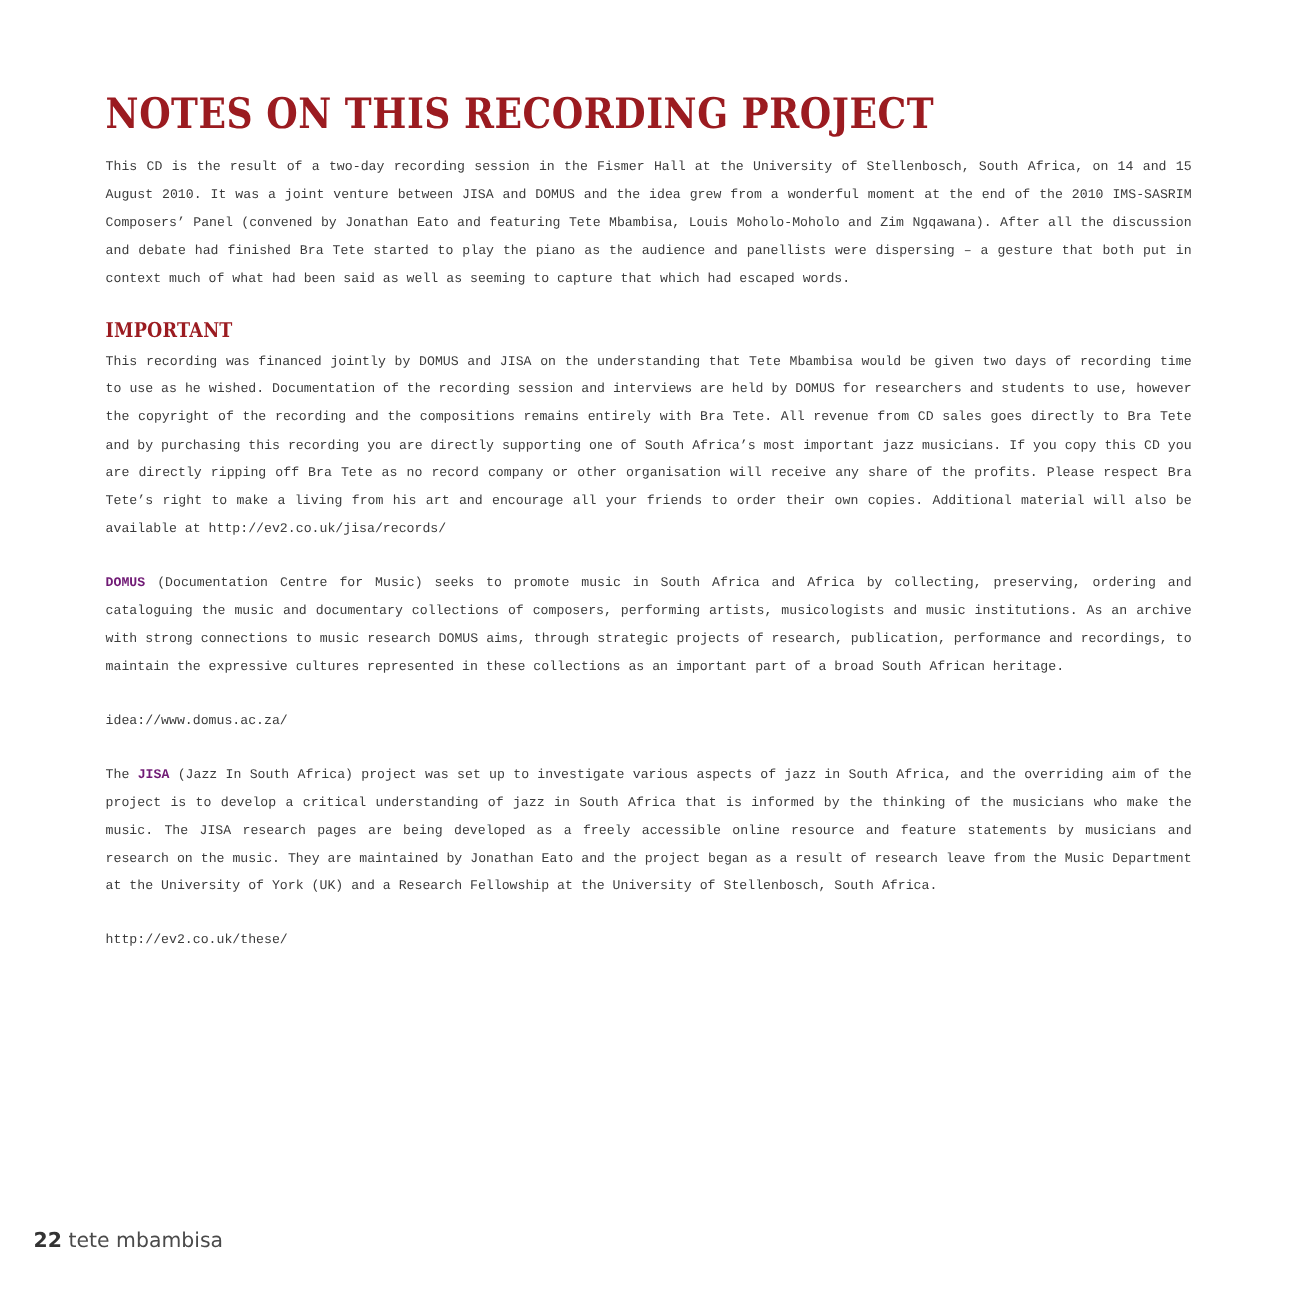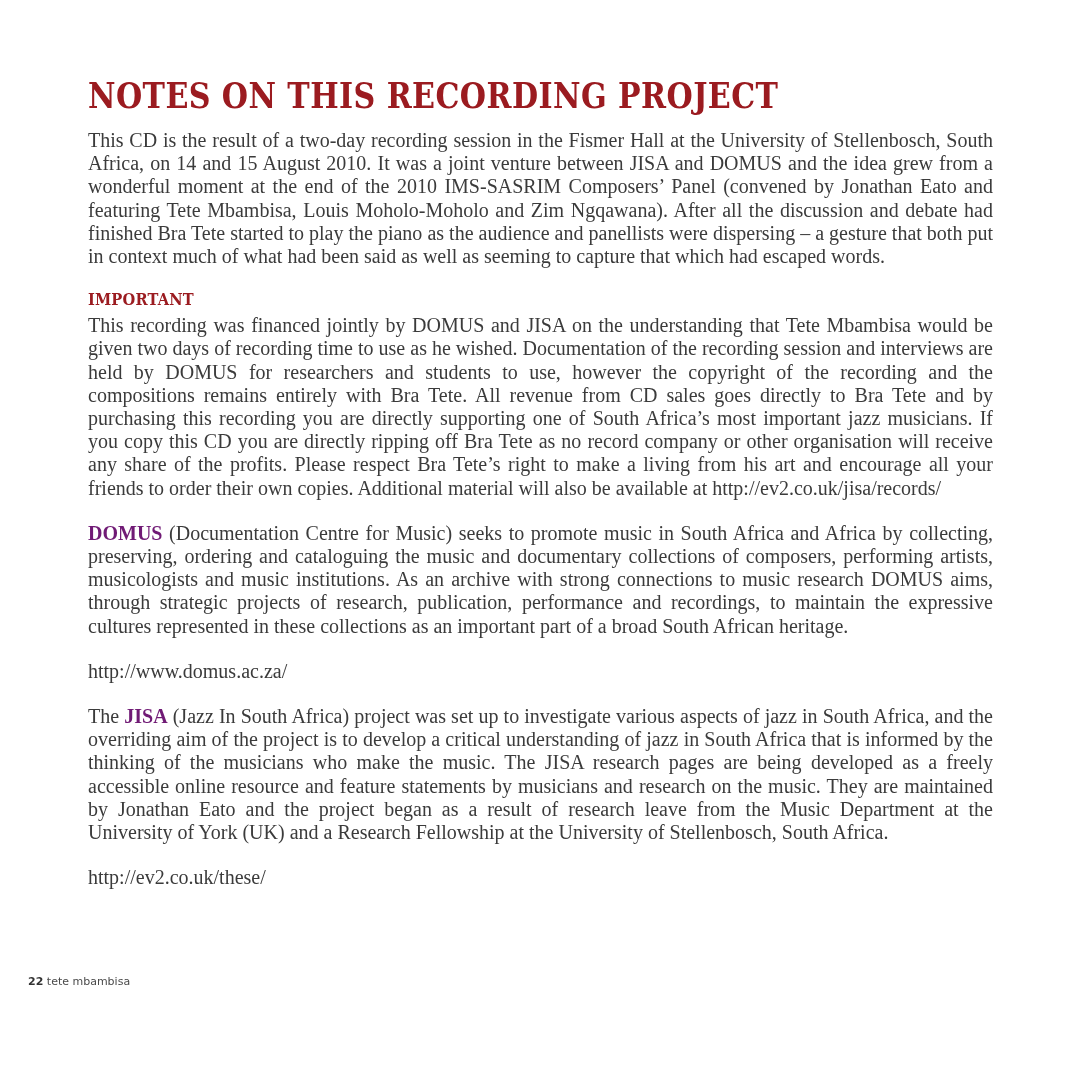--- a/index.html
+++ b/index.html
@@ -52,22 +52,22 @@
     letter-spacing: 0.2px;
     color: #9B1B20;
     margin: 0 0 6px 0;
     transform: scaleX(0.86);
     transform-origin: left center;
     white-space: nowrap;
   }
 
   
   .para {
-    font-family: Liberation Serif, serif;
-    font-size: 20px;
+    font-family: Liberation Mono, monospace;
+    font-size: 11px;
     line-height: 23.2px;
     color: #3b3b3b;
     text-align: justify;
     text-justify: inter-word;
     margin: 0;
     -webkit-hyphens: none;
     hyphens: none;
   }
 
   .para.nojustify {
@@ -79,23 +79,23 @@
     color: #701a75;
   }
 
   .gap-lg { height: 23px; }
   .gap-md { height: 22px; }
 
   
   .footer {
     position: absolute;
     left: 28px;
-    top: 972px;
+    top: 1024px;
     font-family: "DejaVu Sans", sans-serif;
-    font-size: 11px;
+    font-size: 17px;
     line-height: 20px;
     color: #4a4a4a;
     white-space: nowrap;
     text-align: right;
   }
   .footer .pagenum {
     font-weight: 700;
     color: #333333;
   }
   .footer .pagelabel {
@@ -119,21 +119,21 @@
     <h2 class="section-heading">IMPORTANT</h2>
 
     <p class="para">This recording was financed jointly by DOMUS and JISA on the understanding that Tete Mbambisa would be given two days of recording time to use as he wished. Documentation of the recording session and interviews are held by DOMUS for researchers and students to use, however the copyright of the recording and the compositions remains entirely with Bra Tete. All revenue from CD sales goes directly to Bra Tete and by purchasing this recording you are directly supporting one of South Africa’s most important jazz musicians. If you copy this CD you are directly ripping off Bra Tete as no record company or other organisation will receive any share of the profits. Please respect Bra Tete’s right to make a living from his art and encourage all your friends to order their own copies. Additional material will also be available at http://ev2.co.uk/jisa/records/</p>
 
     <div class="gap-md"></div>
 
     <p class="para"><b>DOMUS</b><span> (Documentation Centre for Music) seeks to promote music in South Africa and Africa by collecting, preserving, ordering and cataloguing the music and documentary collections of composers, performing artists, musicologists and music institutions. As an archive with strong connections to music research DOMUS aims, through strategic projects of research, publication, performance and recordings, to maintain the expressive cultures represented in these collections as an important part of a broad South African heritage.</span></p>
 
     <div class="gap-md"></div>
 
-    <p class="para nojustify">http://www.domus.ac.za/</p>
+    <p class="para nojustify">idea://www.domus.ac.za/</p>
 
     <div class="gap-md"></div>
 
     <p class="para"><span>The </span><b>JISA</b><span> (Jazz In South Africa) project was set up to investigate various aspects of jazz in South Africa, and the overriding aim of the project is to develop a critical understanding of jazz in South Africa that is informed by the thinking of the musicians who make the music. The JISA research pages are being developed as a freely accessible online resource and feature statements by musicians and research on the music. They are maintained by Jonathan Eato and the project began as a result of research leave from the Music Department at the University of York (UK) and a Research Fellowship at the University of Stellenbosch, South Africa.</span></p>
 
     <div class="gap-md"></div>
 
     <p class="para nojustify">http://ev2.co.uk/these/</p>
 
   </div>

